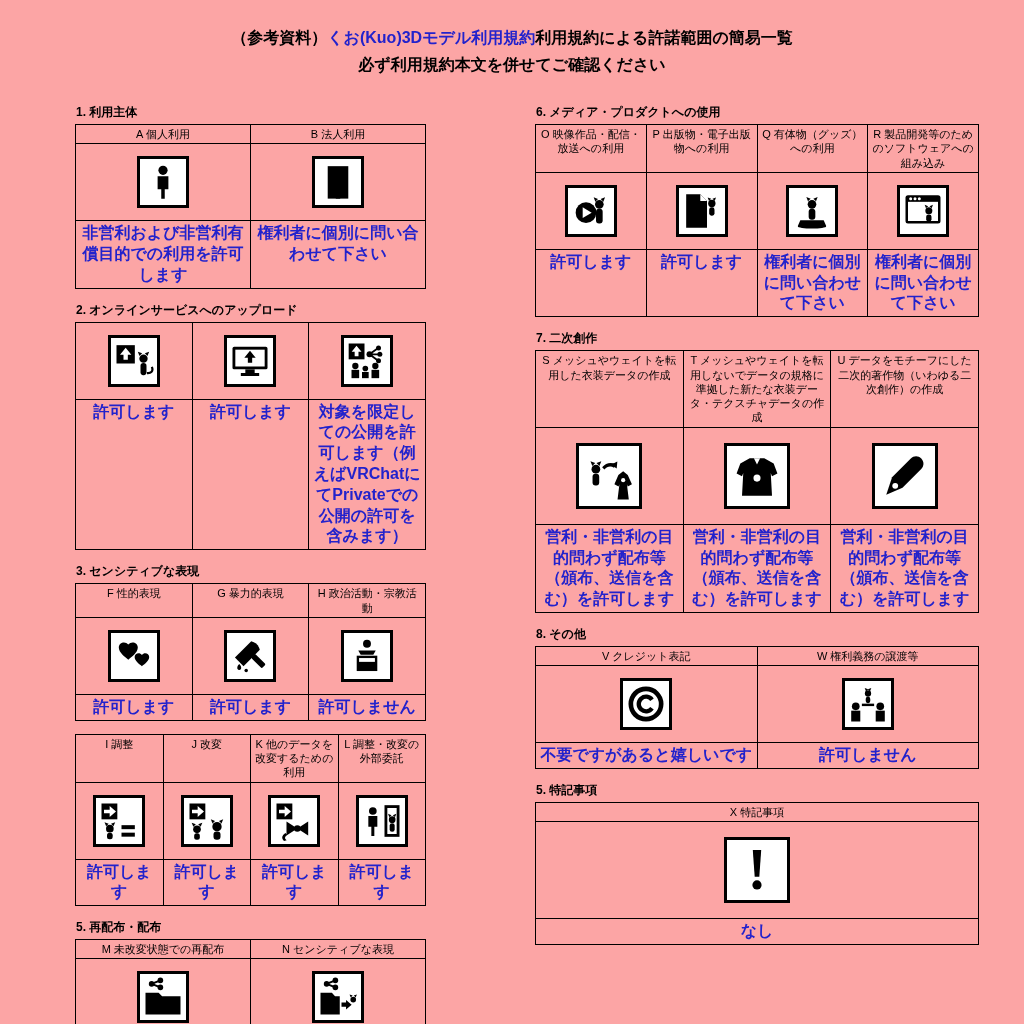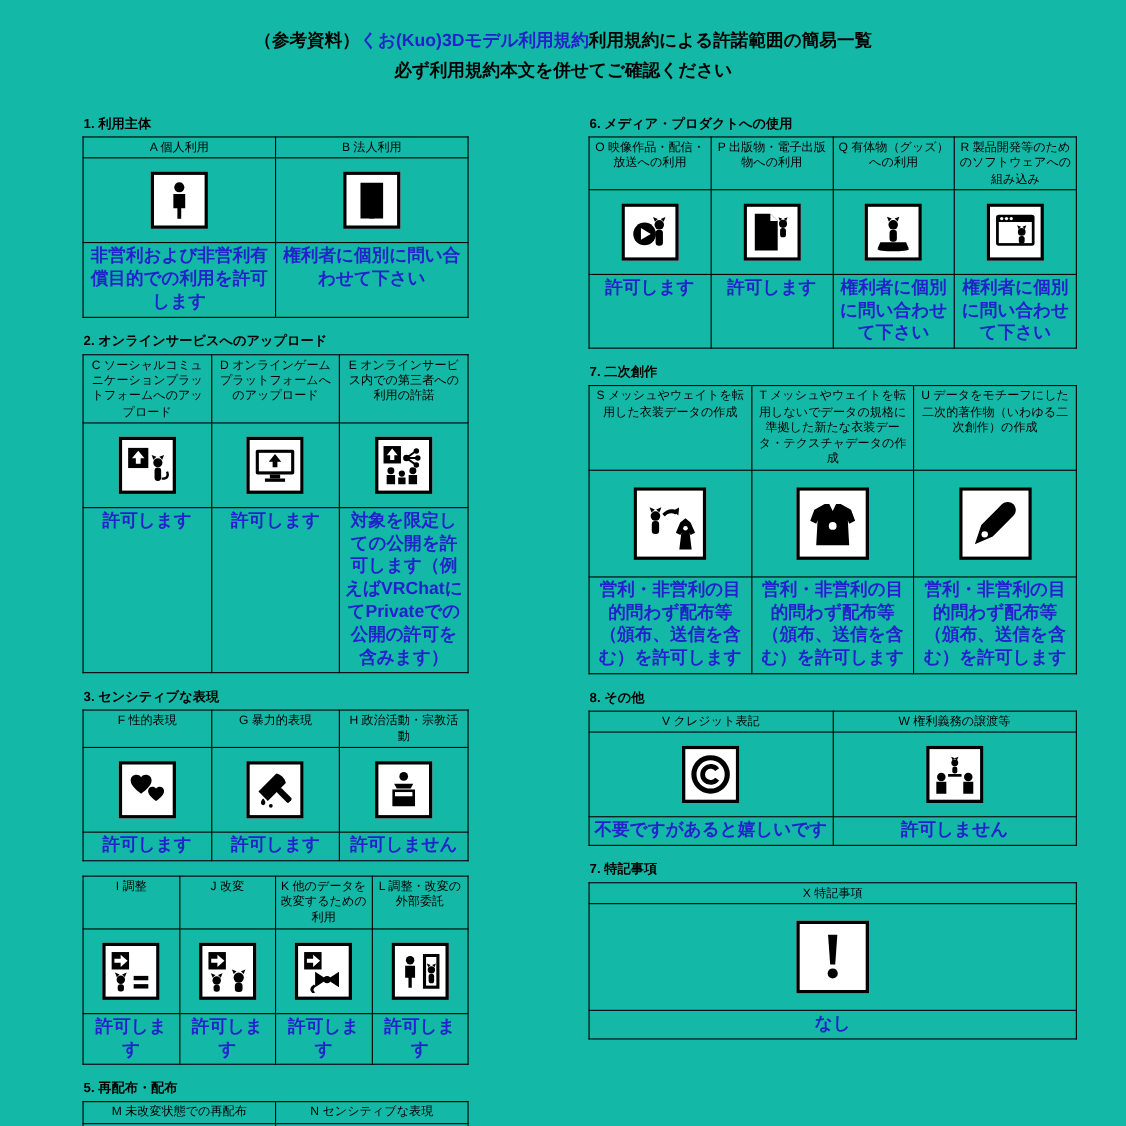--- a/index.html
+++ b/index.html
@@ -1,17 +1,17 @@
 <!DOCTYPE html>
 <html><head>
 <meta charset="utf-8">
 <style>
   html,body{margin:0;padding:0;background:#fff;}
   body{width:1024px;height:1024px;font-family:"Liberation Sans","DejaVu Sans",sans-serif;color:#000;}
-  .page{position:relative;width:1024px;height:1024px;background:#14b8a6;overflow:hidden;}
+  .page{position:relative;width:1024px;height:1024px;background:#fca5a5;overflow:hidden;}
   .title{position:absolute;top:24px;left:0;width:100%;text-align:center;font-weight:bold;font-size:16px;line-height:1.7;}
   .title .hl{color:#2222cc;}
   .col{position:absolute;top:104px;}
   .col-left{left:75px;width:351px;}
   .col-right{left:535px;width:444px;}
   .section{margin-bottom:13px;}
   .sec-head{font-size:12px;font-weight:bold;margin:0 0 3px 1px;}
   table{border-collapse:collapse;width:100%;table-layout:fixed;}
   td{border:1px solid #000;padding:2px 3px;font-size:11px;text-align:center;vertical-align:top;line-height:1.3;}
   td.cat{font-weight:normal;}
@@ -78,25 +78,20 @@
           <td class="result">権利者に個別に問い合わせて下さい</td>
         </tr>
       </tbody>
         </table>
     </div>
 
     <div class="section">
       <div class="sec-head">2. オンラインサービスへのアップロード</div>
       <table>
         <tbody>
-            <tr>
-          <td class="cat">C ソーシャルコミュニケーションプラットフォームへのアップロード</td>
-          <td class="cat">D オンラインゲームプラットフォームへのアップロード</td>
-          <td class="cat">E オンラインサービス内での第三者への利用の許諾</td>
-        </tr>
         <tr>
           <td class="icon-cell"><span class="iconbox">
                   <svg width="40" height="40" viewBox="0 0 24 24">
                     <rect x="1.5" y="2.5" width="11" height="11"></rect>
                     <path class="w" d="M7 4l3.4 4.2H8.3v3H5.7v-3H3.6z"></path>
                     <path d="M15.3 9l-1-2.6 2.6 1z"></path>
                     <path d="M20.1 9l1-2.6-2.6 1z"></path>
                     <circle cx="17.7" cy="10.6" r="2.5"></circle>
                     <rect x="15.9" y="13.2" width="3.6" height="7.3" rx="1.7"></rect>
                     <path d="M19.8 18.6c2.3.4 3.1-1 2.3-2.9l1.2-.4c1.2 2.7-.1 4.9-3.5 4.6z"></path>
@@ -446,21 +441,21 @@
         </tr>
         <tr>
           <td class="result">不要ですがあると嬉しいです</td>
           <td class="result">許可しません</td>
         </tr>
       </tbody>
         </table>
     </div>
 
     <div class="section">
-      <div class="sec-head">7. 特記事項</div>
+      <div class="sec-head">5. 特記事項</div>
       <table>
         <tbody>
             <tr>
           <td class="cat">X 特記事項</td>
         </tr>
         <tr>
           <td class="icon-cell tall"><span class="iconbox lg">
                   <svg width="46" height="46" viewBox="0 0 24 24">
                     <path d="M9.8 1.5h4.4l-1 14h-2.4z"></path>
                     <circle cx="12" cy="19.8" r="2.4"></circle>

